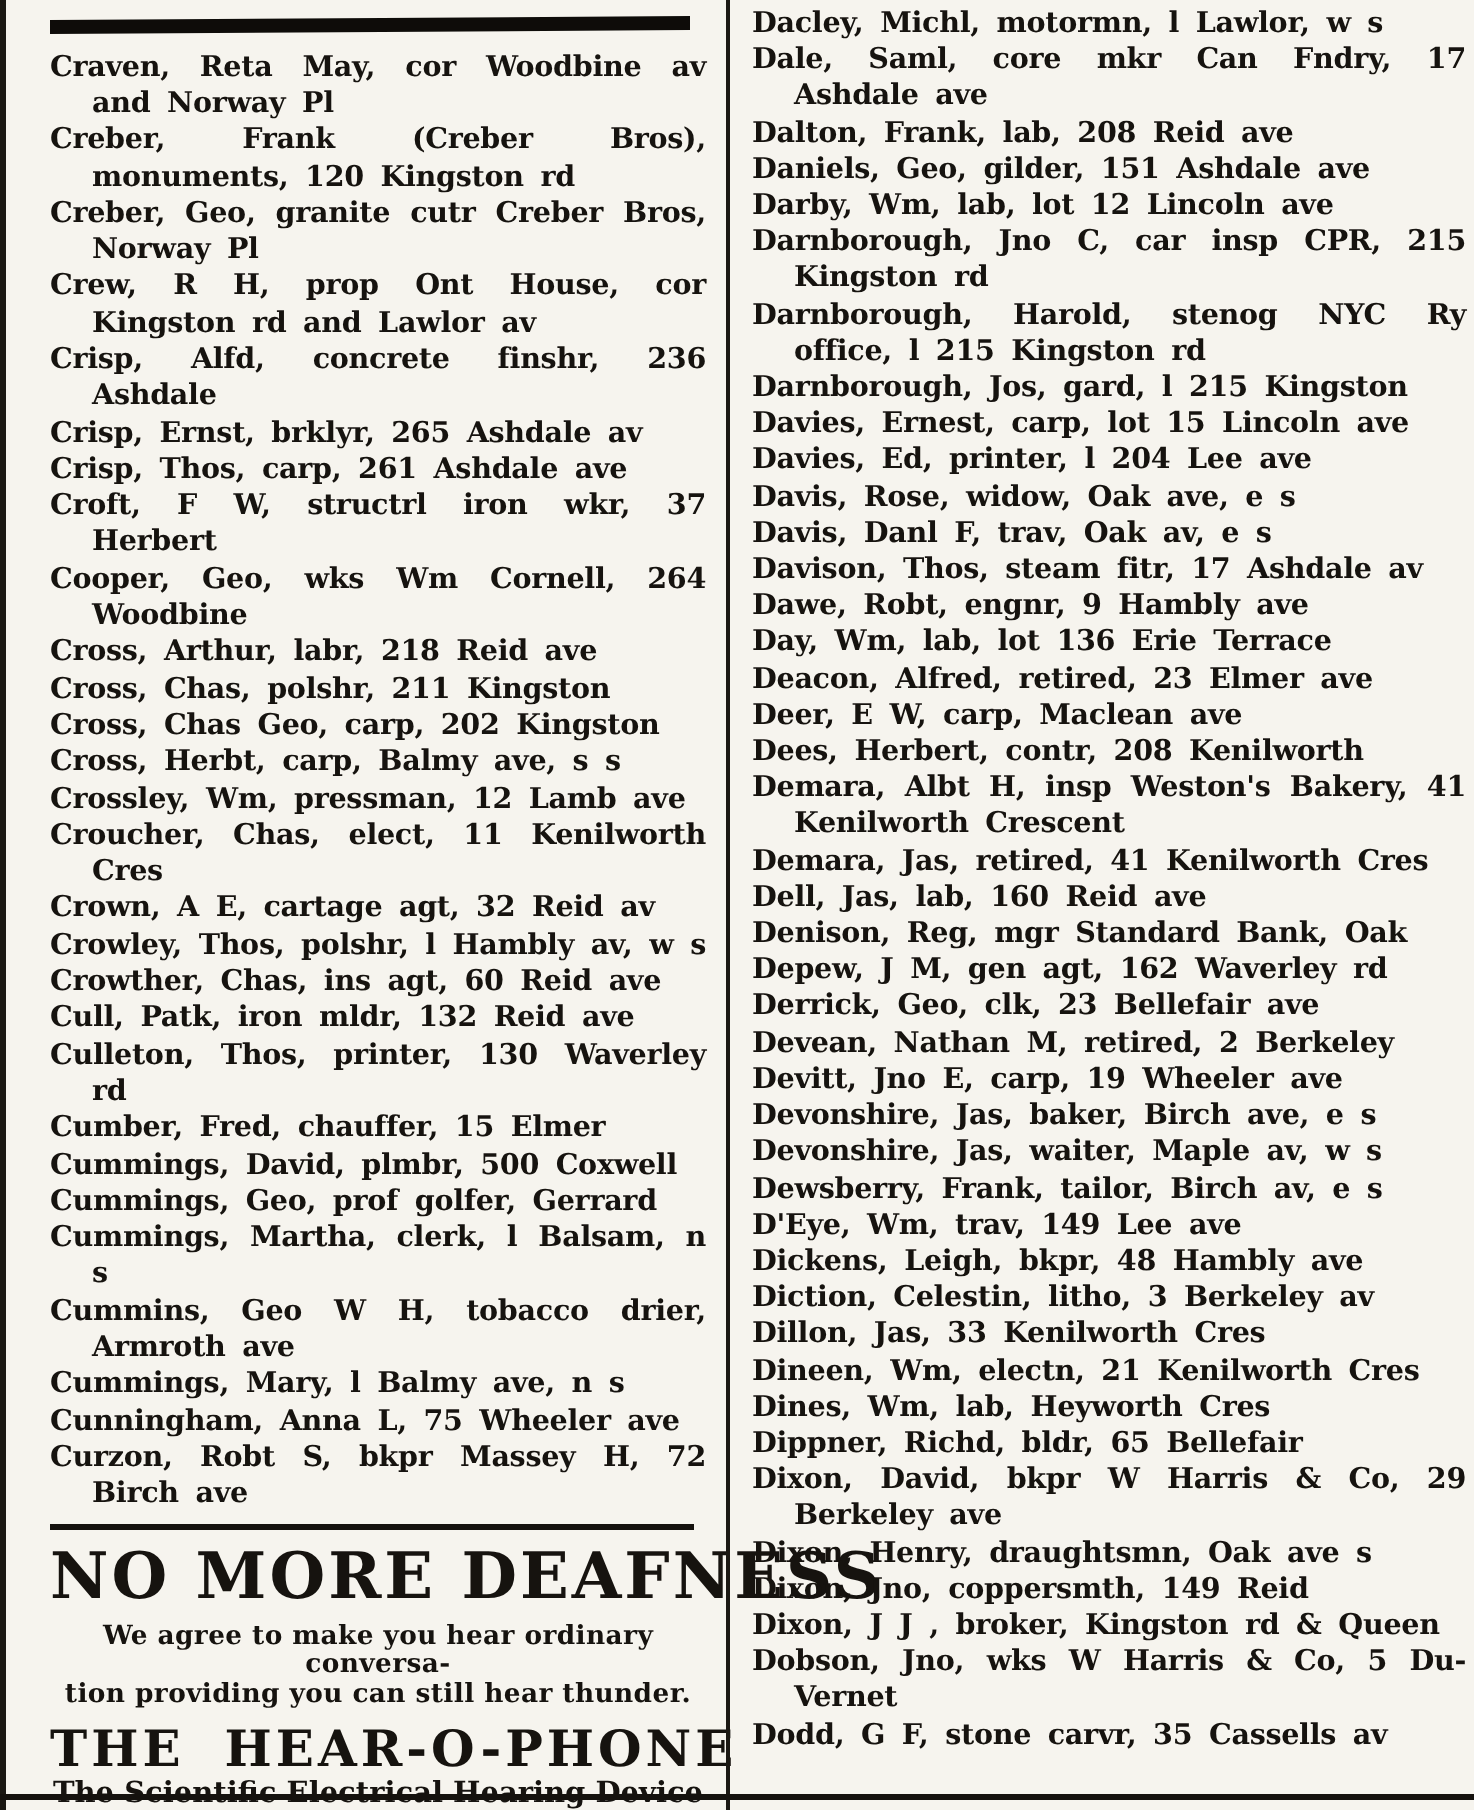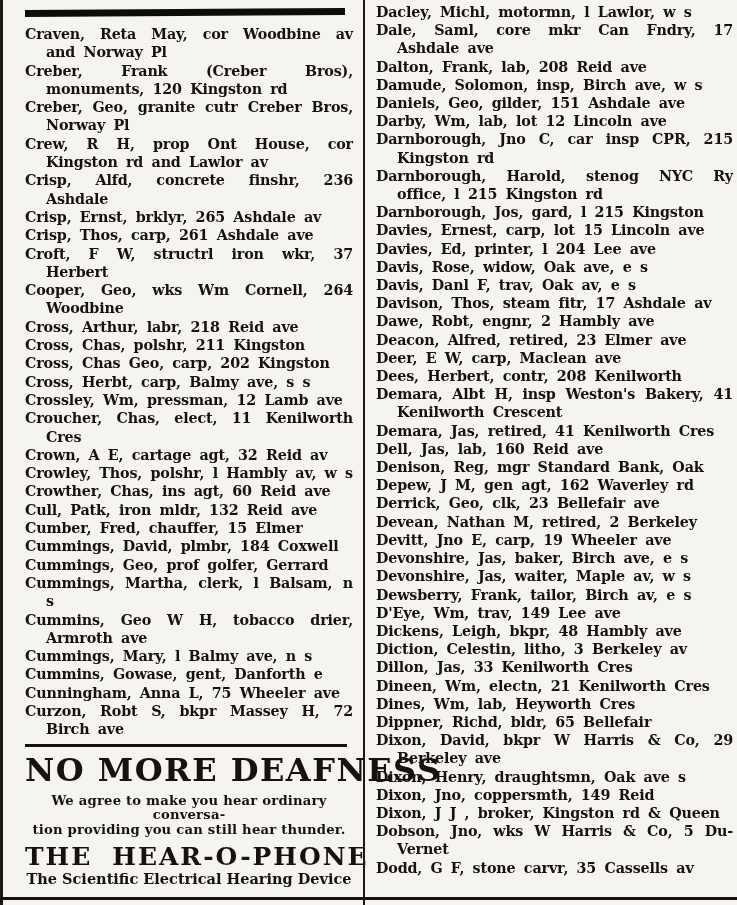--- a/index.html
+++ b/index.html
@@ -141,34 +141,34 @@
         <p class="entry">Croucher, Chas, elect, 11 Kenilworth Cres</p>
 
         <p class="entry">Crown, A E, cartage agt, 32 Reid av</p>
 
         <p class="entry">Crowley, Thos, polshr, l Hambly av, w s</p>
 
         <p class="entry">Crowther, Chas, ins agt, 60 Reid ave</p>
 
         <p class="entry">Cull, Patk, iron mldr, 132 Reid ave</p>
 
+        <p class="entry">Culleton, Thos, printer, 130 Waverley rd</p>
 
         <p class="entry">Cumber, Fred, chauffer, 15 Elmer</p>
 
-        <p class="entry">Cummings, David, plmbr, 184 Coxwell</p>
+        <p class="entry">Cummings, David, plmbr, 500 Coxwell</p>
 
         <p class="entry">Cummings, Geo, prof golfer, Gerrard</p>
 
         <p class="entry">Cummings, Martha, clerk, l Balsam, n s</p>
 
         <p class="entry">Cummins, Geo W H, tobacco drier, Armroth ave</p>
 
         <p class="entry">Cummings, Mary, l Balmy ave, n s</p>
 
-        <p class="entry">Cummins, Gowase, gent, Danforth e</p>
 
         <p class="entry">Cunningham, Anna L, 75 Wheeler ave</p>
 
         <p class="entry">Curzon, Robt S, bkpr Massey H, 72 Birch ave</p>
       </div>
 
     <div class="ad">
       <div class="ad-rule"></div>
       <div class="ad-headline">NO MORE DEAFNESS</div>
       <div class="ad-tagline">
@@ -187,21 +187,20 @@
 
   <div class="col-right">
     <div class="entries">
 
         <p class="entry">Dacley, Michl, motormn, l Lawlor, w s</p>
 
         <p class="entry">Dale, Saml, core mkr Can Fndry, 17 Ashdale ave</p>
 
         <p class="entry">Dalton, Frank, lab, 208 Reid ave</p>
 
-        <p class="entry">Damude, Solomon, insp, Birch ave, w s</p>
 
         <p class="entry">Daniels, Geo, gilder, 151 Ashdale ave</p>
 
         <p class="entry">Darby, Wm, lab, lot 12 Lincoln ave</p>
 
         <p class="entry">Darnborough, Jno C, car insp CPR, 215 Kingston rd</p>
 
         <p class="entry">Darnborough, Harold, stenog NYC Ry office, l 215 Kingston rd</p>
 
         <p class="entry">Darnborough, Jos, gard, l 215 Kingston</p>
@@ -209,22 +208,23 @@
         <p class="entry">Davies, Ernest, carp, lot 15 Lincoln ave</p>
 
         <p class="entry">Davies, Ed, printer, l 204 Lee ave</p>
 
         <p class="entry">Davis, Rose, widow, Oak ave, e s</p>
 
         <p class="entry">Davis, Danl F, trav, Oak av, e s</p>
 
         <p class="entry">Davison, Thos, steam fitr, 17 Ashdale av</p>
 
-        <p class="entry">Dawe, Robt, engnr, 2 Hambly ave</p>
-
+        <p class="entry">Dawe, Robt, engnr, 9 Hambly ave</p>
+
+        <p class="entry">Day, Wm, lab, lot 136 Erie Terrace</p>
 
         <p class="entry">Deacon, Alfred, retired, 23 Elmer ave</p>
 
         <p class="entry">Deer, E W, carp, Maclean ave</p>
 
         <p class="entry">Dees, Herbert, contr, 208 Kenilworth</p>
 
         <p class="entry">Demara, Albt H, insp Weston's Bakery, 41 Kenilworth Crescent</p>
 
         <p class="entry">Demara, Jas, retired, 41 Kenilworth Cres</p>

